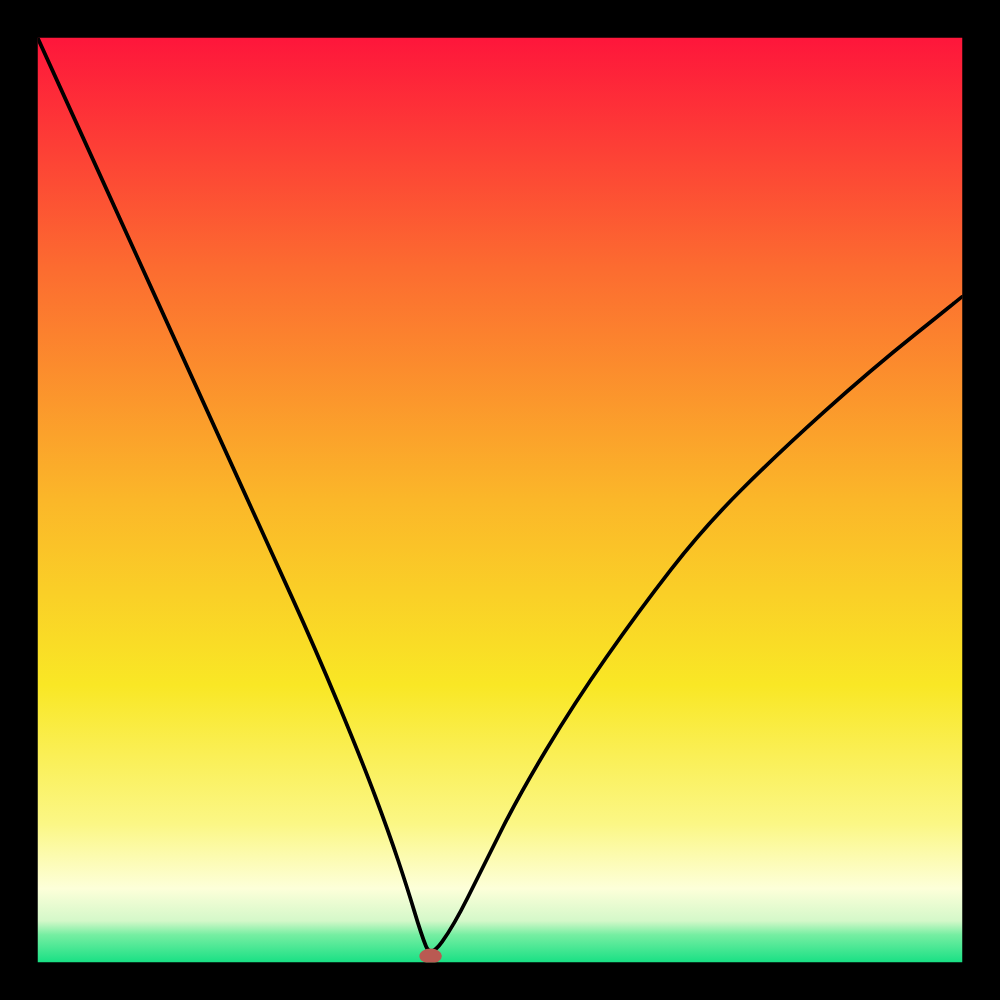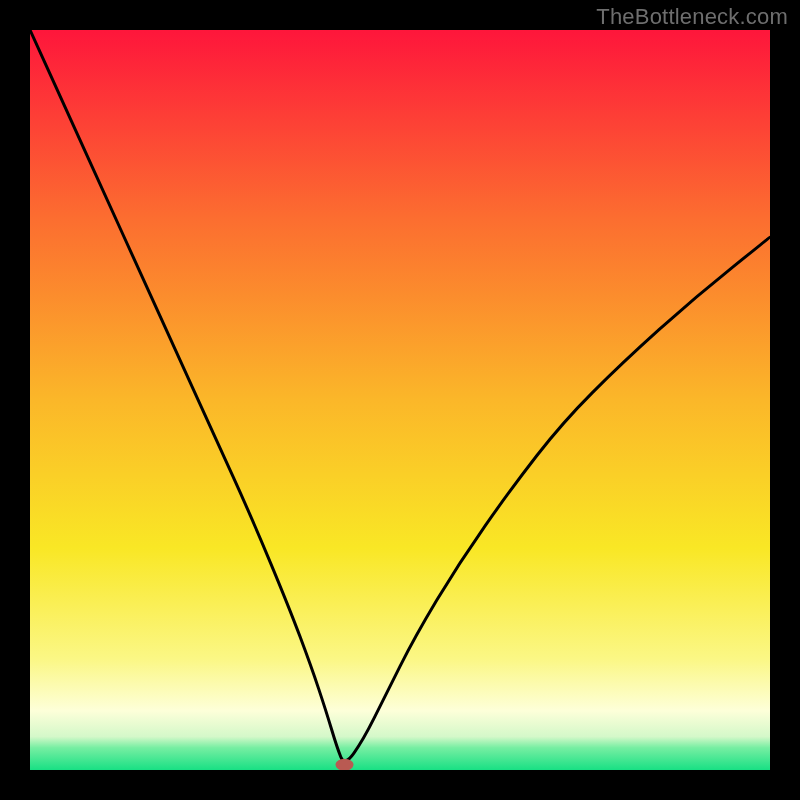--- a/index.html
+++ b/index.html
@@ -34,21 +34,20 @@
     font-size: 22px;
     font-weight: 500;
     letter-spacing: 0.2px;
     user-select: none;
   }
 </style>
 </head>
 <body>
 
 <div class="frame">
-  <div class="watermark">TheBottleneck.com</div>
 
   <svg class="plot" viewBox="0 0 740 740" preserveAspectRatio="none">
     <defs>
       <linearGradient id="bg-grad" x1="0" y1="0" x2="0" y2="1">
           <stop offset="0%" stop-color="#fe163b"></stop>
           <stop offset="25%" stop-color="#fc6c30"></stop>
           <stop offset="50%" stop-color="#fbb729"></stop>
           <stop offset="70%" stop-color="#f9e725"></stop>
           <stop offset="85%" stop-color="#fbf785"></stop>
           <stop offset="92%" stop-color="#fdffd9"></stop>

